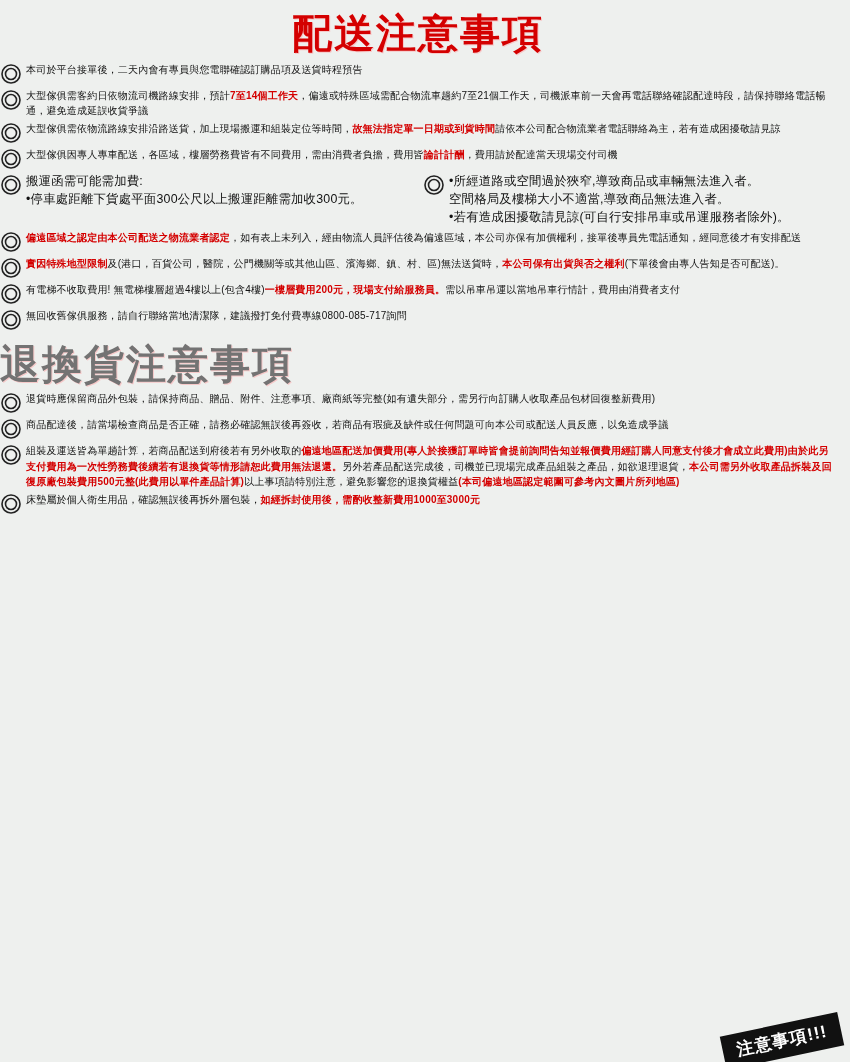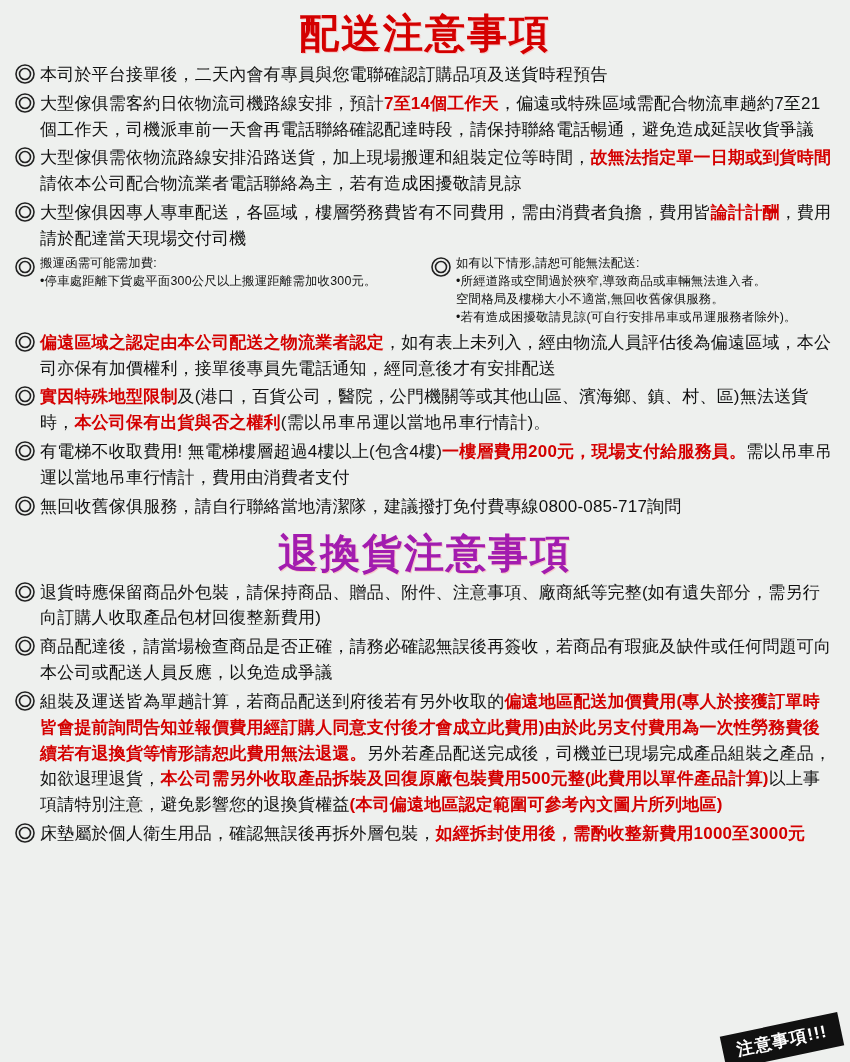--- a/index.html
+++ b/index.html
@@ -7,36 +7,36 @@
     width:850px;height:1062px;
     background:#eef0ee;
     font-family:"Liberation Sans","DejaVu Sans",sans-serif;
     color:#111;
     position:relative;
     overflow:hidden;
   }
   .page{
     width:850px;height:1062px;
     box-sizing:border-box;
-    padding:6px 14px 0 14px;
+    padding:6px 14px 0 0;
     position:relative;
   }
   .title{
     text-align:center;
     color:#d40000;
     font-weight:bold;
     font-size:40px;
     letter-spacing:2px;
     line-height:1.15;
     margin:4px 0 6px 0;
     text-shadow:1px 1px 0 #f6c9c9;
   }
   .title2{
-    text-align:center;
-    color:#a21caf;
+    text-align:left;
+    color:#737373;
     font-weight:bold;
     font-size:40px;
     letter-spacing:2px;
     line-height:1.15;
     margin:10px 0 4px 0;
     text-shadow:1px 1px 0 #f6c9c9;
   }
   .row{
     display:flex;
     align-items:flex-start;
@@ -44,21 +44,21 @@
   }
   .bullet{
     flex:0 0 auto;
     width:22px;height:22px;
     margin-top:1px;
     margin-right:4px;
   }
   .bullet svg{display:block;}
   .txt{
     flex:1 1 auto;
-    font-size:17px;
+    font-size:10px;
     line-height:1.52;
     letter-spacing:0.2px;
   }
   .red{color:#d40000;font-weight:bold;}
   .small{font-size:12.4px;line-height:1.45;}
   .twocol{
     display:flex;
     align-items:flex-start;
     gap:10px;
     margin-bottom:3px;
@@ -137,23 +137,22 @@
       </span>
     </div>
     <div class="col">
       <span class="bullet">
         <svg width="22" height="22" viewBox="0 0 22 22">
             <circle cx="11" cy="11" r="9" fill="none" stroke="#222" stroke-width="1.6"></circle>
             <circle cx="11" cy="11" r="5.5" fill="none" stroke="#222" stroke-width="1.6"></circle>
           </svg>
       </span>
       <span class="txt small">
-        <span class="sub">如有以下情形,請恕可能無法配送:</span>
         <span class="sub">•所經道路或空間過於狹窄,導致商品或車輛無法進入者。</span>
-        <span class="sub">  空間格局及樓梯大小不適當,無回收舊傢俱服務。</span>
+        <span class="sub">  空間格局及樓梯大小不適當,導致商品無法進入者。</span>
         <span class="sub">•若有造成困擾敬請見諒(可自行安排吊車或吊運服務者除外)。</span>
       </span>
     </div>
   </div>
 
   <div id="shipping-list-2">
       <div class="row">
         <span class="bullet">
           <svg width="22" height="22" viewBox="0 0 22 22">
             <circle cx="11" cy="11" r="9" fill="none" stroke="#222" stroke-width="1.6"></circle>
@@ -162,21 +161,21 @@
         </span>
         <span class="txt"><span class="red">偏遠區域之認定由本公司配送之物流業者認定</span><span>，如有表上未列入，經由物流人員評估後為偏遠區域，本公司亦保有加價權利，接單後專員先電話通知，經同意後才有安排配送</span></span>
       </div>
       <div class="row">
         <span class="bullet">
           <svg width="22" height="22" viewBox="0 0 22 22">
             <circle cx="11" cy="11" r="9" fill="none" stroke="#222" stroke-width="1.6"></circle>
             <circle cx="11" cy="11" r="5.5" fill="none" stroke="#222" stroke-width="1.6"></circle>
           </svg>
         </span>
-        <span class="txt"><span class="red">實因特殊地型限制</span><span>及(港口，百貨公司，醫院，公門機關等或其他山區、濱海鄉、鎮、村、區)無法送貨時，</span><span class="red">本公司保有出貨與否之權利</span><span>(需以吊車吊運以當地吊車行情計)。</span></span>
+        <span class="txt"><span class="red">實因特殊地型限制</span><span>及(港口，百貨公司，醫院，公門機關等或其他山區、濱海鄉、鎮、村、區)無法送貨時，</span><span class="red">本公司保有出貨與否之權利</span><span>(下單後會由專人告知是否可配送)。</span></span>
       </div>
       <div class="row">
         <span class="bullet">
           <svg width="22" height="22" viewBox="0 0 22 22">
             <circle cx="11" cy="11" r="9" fill="none" stroke="#222" stroke-width="1.6"></circle>
             <circle cx="11" cy="11" r="5.5" fill="none" stroke="#222" stroke-width="1.6"></circle>
           </svg>
         </span>
         <span class="txt"><span>有電梯不收取費用! 無電梯樓層超過4樓以上(包含4樓)</span><span class="red">一樓層費用200元，現場支付給服務員。</span><span>需以吊車吊運以當地吊車行情計，費用由消費者支付</span></span>
       </div>

